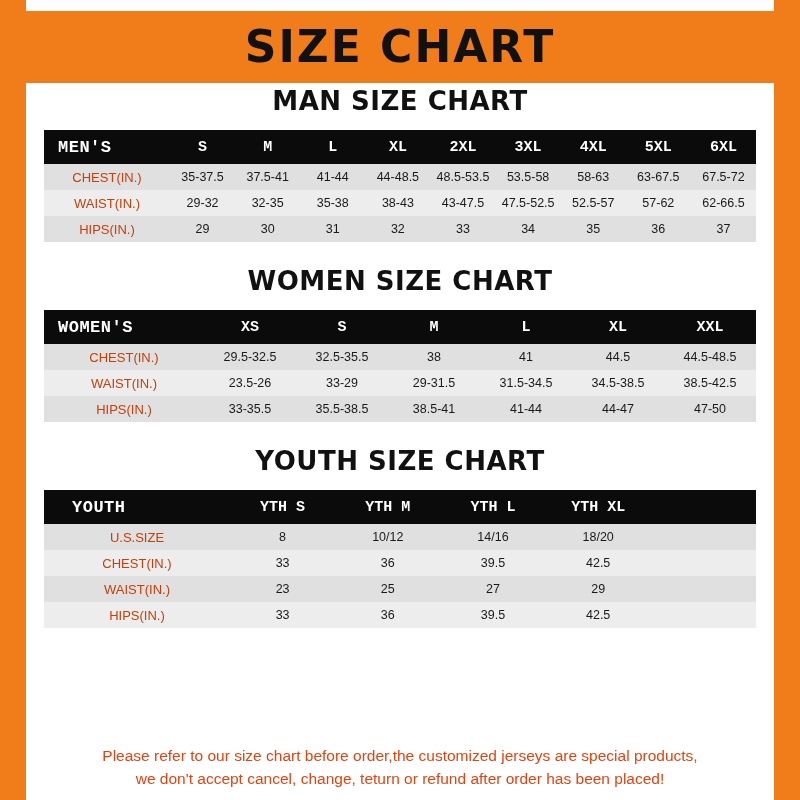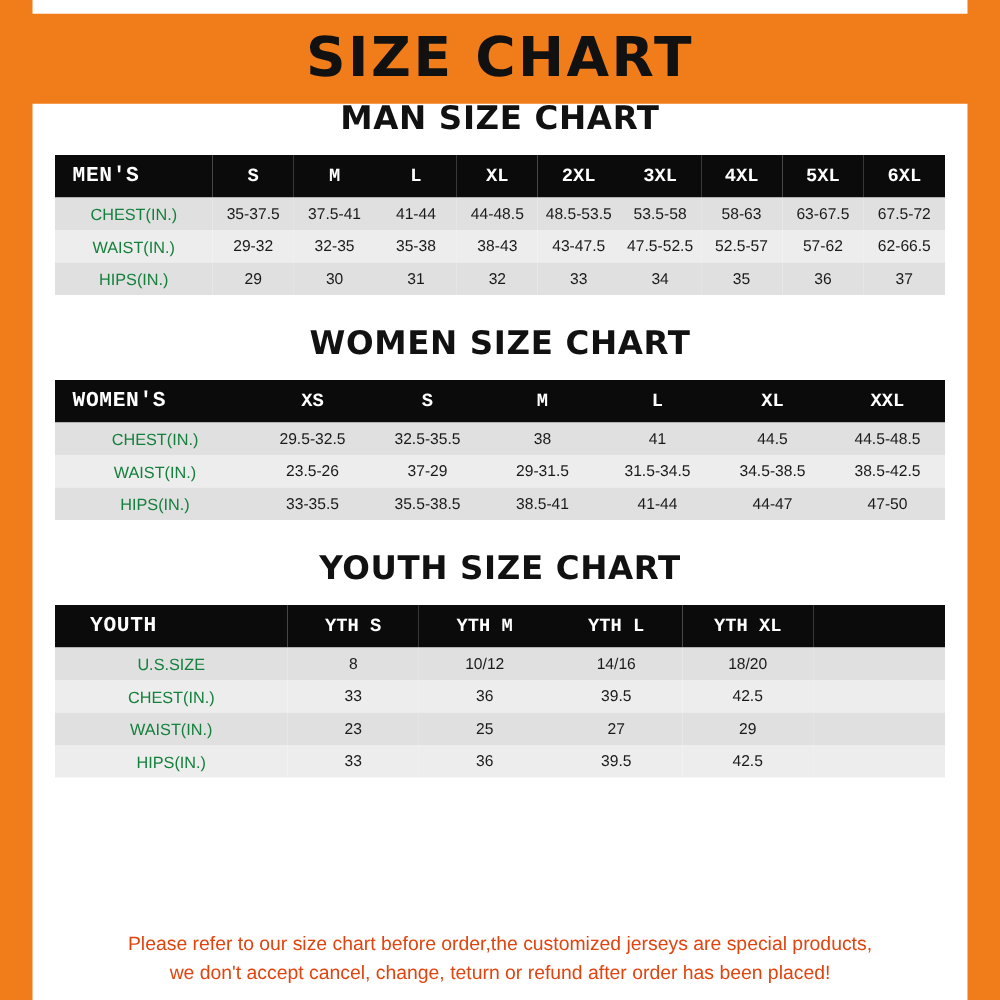--- a/index.html
+++ b/index.html
@@ -100,21 +100,21 @@
     text-align: left;
     padding-left: 14px;
     font-size: 17px;
     letter-spacing: 0.5px;
   }
   table.size-table tbody tr.row-a td { background: #e0e0e0; }
   table.size-table tbody tr.row-b td { background: #ededed; }
   table.size-table tbody td.rowlabel {
     text-align: center;
     font-size: 13px;
-    color: #15803d;
+    color: #c2410c;
   }
 
   .footer-note {
     position: absolute;
     left: 26px;
     bottom: 10px;
     width: 748px;
     text-align: center;
     color: #e2440f;
     font-family: "Liberation Sans", sans-serif;
@@ -131,21 +131,21 @@
 
   <div class="side-bar left"></div>
   <div class="side-bar right"></div>
 
   <div class="header-band">
     <h1 class="header-title">SIZE CHART</h1>
   </div>
 
   <div class="content">
 
-    <h2 class="section-title" style="margin-top:8px;">MAN SIZE CHART</h2>
+    <h2 class="section-title" style="margin-top:14px;">MAN SIZE CHART</h2>
     <table class="size-table" style="margin-top:14px;">
       <thead>
         <tr>
           <th class="corner" style="width:112px;">MEN'S</th>
           <th>S</th>
           <th>M</th>
           <th>L</th>
           <th>XL</th>
           <th>2XL</th>
           <th>3XL</th>
@@ -213,21 +213,21 @@
           <td>29.5-32.5</td>
           <td>32.5-35.5</td>
           <td>38</td>
           <td>41</td>
           <td>44.5</td>
           <td>44.5-48.5</td>
         </tr>
         <tr class="row-b">
           <td class="rowlabel">WAIST(IN.)</td>
           <td>23.5-26</td>
-          <td>37-29</td>
+          <td>33-29</td>
           <td>29-31.5</td>
           <td>31.5-34.5</td>
           <td>34.5-38.5</td>
           <td>38.5-42.5</td>
         </tr>
         <tr class="row-a">
           <td class="rowlabel">HIPS(IN.)</td>
           <td>33-35.5</td>
           <td>35.5-38.5</td>
           <td>38.5-41</td>

